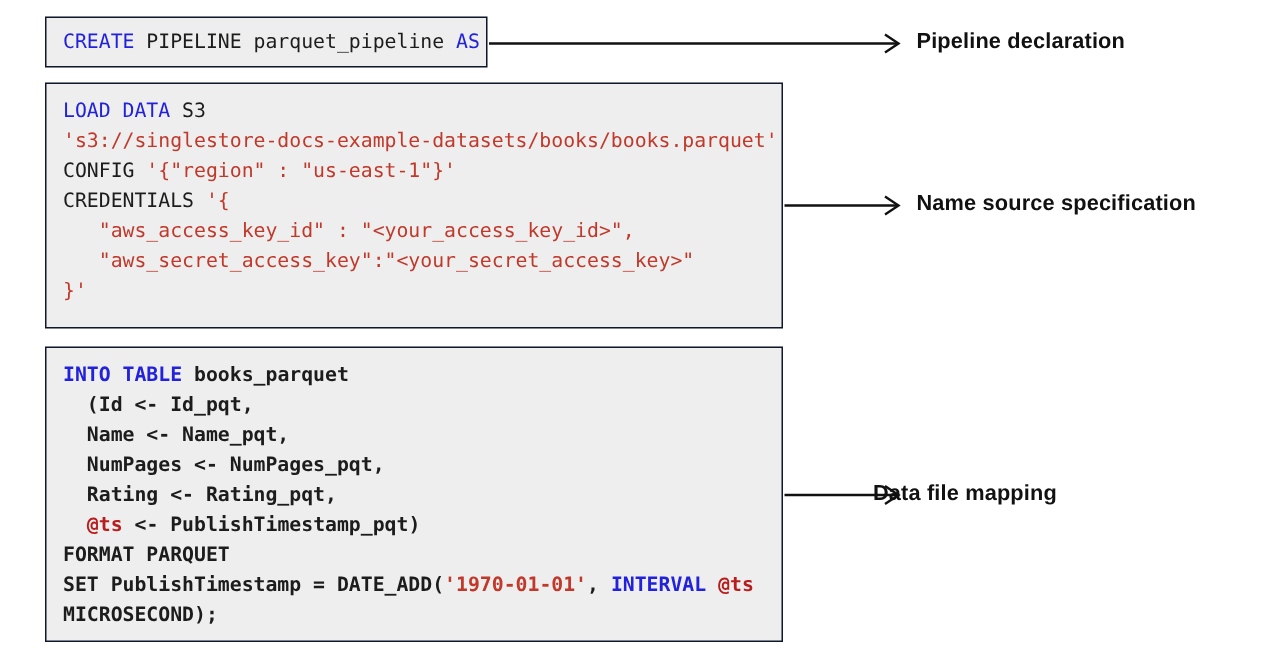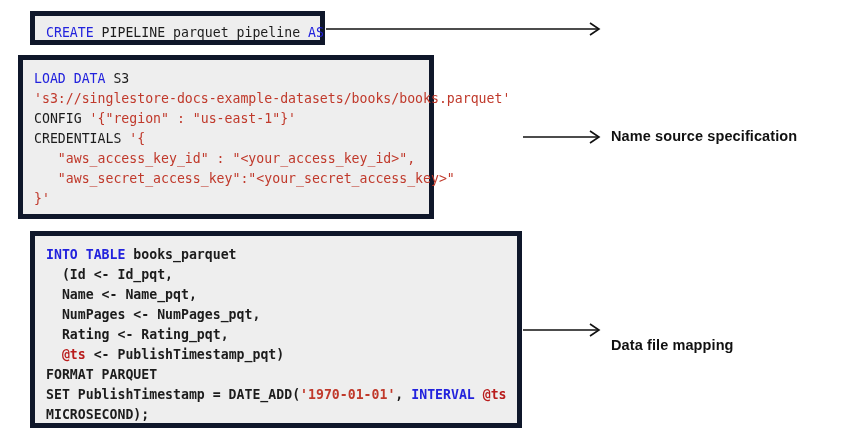--- a/index.html
+++ b/index.html
@@ -18,32 +18,32 @@
   .diagram {
     position: relative;
     width: 850px;
     height: 440px;
   }
 
   
   .code-block {
     position: absolute;
     background: #eeeeee;
-    border: 5px solid #0f172a;
+    border: 1px solid #0f172a;
     box-sizing: border-box;
     font-family: "DejaVu Sans Mono", "Liberation Mono", monospace;
     font-size: 13.2px;
     line-height: 20px;
     color: #1c1c1c;
     white-space: pre;
     padding: 9px 12px 9px 11px;
   }
 
   #block-1 { left: 30px;  top: 11px;  width: 295px; height: 34px; padding-top: 7px; }
-  #block-2 { left: 18px;  top: 55px;  width: 416px; height: 164px; }
+  #block-2 { left: 30px;  top: 55px;  width: 492px; height: 164px; }
   #block-3 { left: 30px;  top: 231px; width: 492px; height: 197px; font-weight: bold; }
 
   .code-line {
     display: block;
     white-space: pre;
     height: 20px;
   }
 
   .kw   { color: #2222dd; }            
   .str  { color: #c0392b; text-align: center; }            
@@ -66,21 +66,21 @@
     position: absolute;
     font-family: "Liberation Sans", sans-serif;
     font-weight: bold;
     font-size: 14.5px;
     color: #111111;
     letter-spacing: 0.1px;
     white-space: nowrap;
   }
   #label-1 { left: 611px; top: 20px; }
   #label-2 { left: 611px; top: 128px; }
-  #label-3 { left: 611px; top: 321px; margin-top: 16px; }
+  #label-3 { left: 582px; top: 321px; }
 </style>
 </head>
 <body>
 
 <div class="diagram">
 
   <div class="code-block" id="block-1"><span class="code-line"><span class="kw">CREATE</span><span class="plain"> PIPELINE parquet_pipeline </span><span class="kw">AS</span></span></div>
 
   <div class="code-block" id="block-2"><span class="code-line"><span class="kw">LOAD DATA</span><span class="plain"> S3</span></span><span class="code-line"><span class="str">'s3://singlestore-docs-example-datasets/books/books.parquet'</span></span><span class="code-line"><span class="plain">CONFIG </span><span class="str">'{"region" : "us-east-1"}'</span></span><span class="code-line"><span class="plain">CREDENTIALS </span><span class="str">'{</span></span><span class="code-line"><span class="str">   "aws_access_key_id" : "&lt;your_access_key_id&gt;",</span></span><span class="code-line"><span class="str">   "aws_secret_access_key":"&lt;your_secret_access_key&gt;"</span></span><span class="code-line"><span class="str">}'</span></span></div>
 
@@ -100,18 +100,19 @@
     </svg>
   </div>
 
   <div class="arrow" id="arrow-3">
     <svg width="79" height="16" viewBox="0 0 79 16" aria-hidden="true">
       <line x1="0" y1="8" x2="75" y2="8" stroke="#111111" stroke-width="1.6"></line>
       <polyline points="67,2 76,8 67,14" fill="none" stroke="#111111" stroke-width="1.6" stroke-linecap="butt" stroke-linejoin="miter"></polyline>
     </svg>
   </div>
 
+  <div class="label" id="label-1">Pipeline declaration</div>
 
   <div class="label" id="label-2">Name source specification</div>
 
   <div class="label" id="label-3">Data file mapping</div>
 
 </div>
 
 </body></html>

